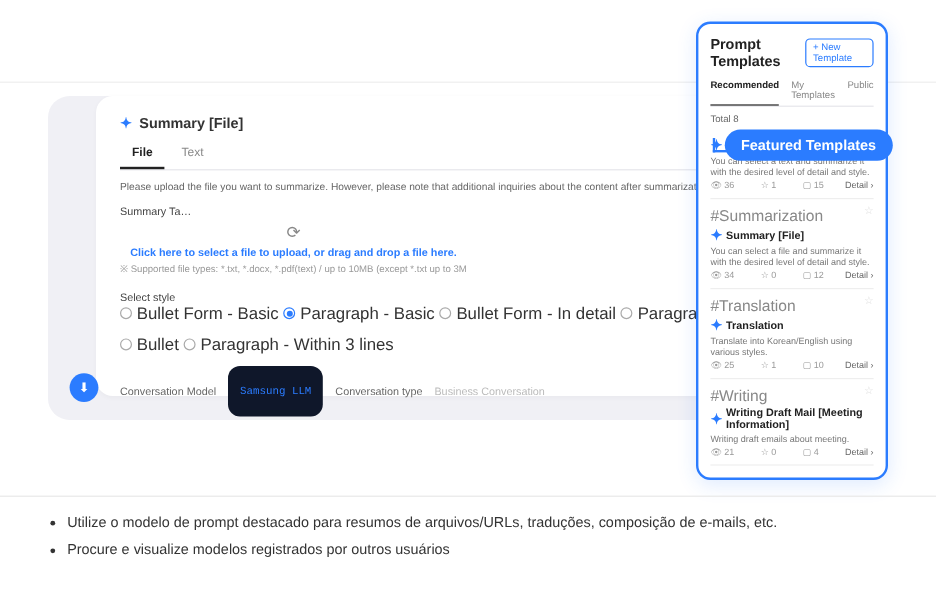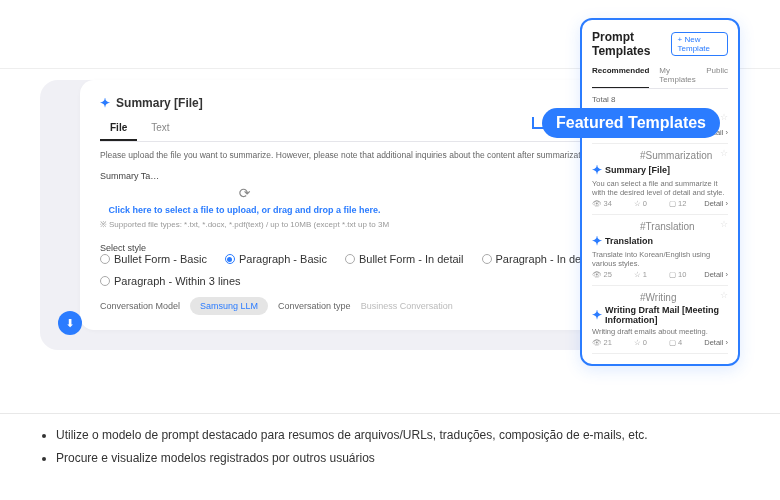--- a/index.html
+++ b/index.html
@@ -11,45 +11,45 @@
 .tabs { display: flex; gap: 4px; border-bottom: 1px solid #e5e5ea; margin-bottom: 8px; }
 .tab { padding: 4px 10px 6px; font-size: 10px; color: #888; cursor: pointer; }
 .tab.active { color: #222; border-bottom: 2px solid #222; font-weight: 600; }
 .desc { font-size: 8.5px; color: #666; margin-bottom: 10px; line-height: 1.3; }
 .field-row { display: flex; align-items: flex-start; margin-bottom: 10px; font-size: 9px; color: #333; flex-direction: column; }
 .field-label { width: 75px; flex-shrink: 0; color: #444; }
 .upload-box { flex: 1; text-align: center; padding: 4px 0; }
 .upload-icon { color: #888; font-size: 14px; margin-bottom: 4px; }
 .upload-link { color: #2b7cff; font-size: 9px; font-weight: 600; }
 .upload-note { color: #999; font-size: 8px; margin-top: 3px; }
-.radio-group { display: flex; flex-wrap: wrap; gap: 10px 18px; align-items: flex-end; font-size: 11px; }
+.radio-group { display: flex; flex-wrap: wrap; gap: 10px 4px; align-items: flex-end; font-size: 14px; }
 .radio-item { display: flex; align-items: center; gap: 4px; }
 .radio-circle { width: 10px; height: 10px; border: 1px solid #aaa; border-radius: 50%; display: inline-flex; align-items: center; justify-content: center; }
 .radio-circle.sel { border-color: #2b7cff; }
 .radio-circle.sel::after { content: ''; width: 5px; height: 5px; background: #2b7cff; border-radius: 50%; }
 .footer-row { display: flex; align-items: center; gap: 10px; font-size: 9px; color: #666; margin-top: 8px; }
-.model-pill { background: #e5e5e5; color: #2b7cff; padding: 4px 10px; border-radius: 10px; font-size: 9px; }
+.model-pill { background: #0f172a; color: #2b7cff; padding: 16px 10px; border-radius: 10px; font-size: 9px; font-family: Liberation Mono, monospace; }
 .conv-type { color: #bbb; }
 .dl-btn { position: absolute; left: 18px; bottom: 15px; width: 24px; height: 24px; background: #2b7cff; border-radius: 50%; display: flex; align-items: center; justify-content: center; color: #fff; font-size: 11px; }
 
 .sidebar { position: absolute; top: 18px; right: 40px; width: 160px; background: #fff; border: 2px solid #2b7cff; border-radius: 12px; padding: 10px; box-shadow: 0 4px 16px rgba(43,124,255,0.15); }
 .sb-header { display: flex; justify-content: space-between; align-items: center; margin-bottom: 8px; }
 .sb-title { font-size: 12px; font-weight: bold; color: #222; }
 .new-tpl { border: 1px solid #2b7cff; color: #2b7cff; font-size: 8px; padding: 2px 6px; border-radius: 4px; }
 .sb-tabs { display: flex; gap: 10px; border-bottom: 1px solid #e5e5ea; margin-bottom: 6px; }
 .sb-tab { font-size: 8px; color: #888; padding-bottom: 4px; }
 .sb-tab.active { color: #222; border-bottom: 1.5px solid #222; font-weight: 600; }
 .search-row { display: flex; gap: 6px; align-items: center; margin-bottom: 6px; }
 .search-box { flex: 1; border: 1px solid #ddd; border-radius: 4px; padding: 3px 6px; font-size: 8px; color: #aaa; display: flex; justify-content: space-between; align-items: center; }
 .adv-search { font-size: 7.5px; color: #555; }
 .total { font-size: 8px; color: #666; margin-bottom: 4px; }
-.featured-pill { position: absolute; top: 108px; right: 60px; background: #2b7cff; color: #fff; font-size: 16px; font-weight: 600; padding: 6px 14px; border-radius: 16px; z-index: 5; }
+.featured-pill { position: absolute; top: 108px; right: 36px; background: #2b7cff; color: #fff; font-size: 12px; font-weight: 600; padding: 6px 14px; border-radius: 16px; z-index: 5; }
 .featured-pill::before { content: ''; position: absolute; left: -10px; top: 50%; width: 10px; height: 10px; border: 2px solid #2b7cff; border-right: none; border-top: none; transform: translateY(-50%); }
 .tpl-item { border-bottom: 1px solid #eee; padding: 6px 0; position: relative; }
-.tpl-tag { font-size: 10px; color: #888; margin-bottom: 2px; margin-left: 48px; }
+.tpl-tag { font-size: 13px; color: #888; margin-bottom: 2px; }
 .tpl-name { font-size: 9px; font-weight: bold; color: #222; display: flex; align-items: center; gap: 3px; }
 .tpl-desc { font-size: 7.5px; color: #777; margin: 2px 0; line-height: 1.2; }
 .tpl-stats { display: flex; justify-content: space-between; align-items: center; font-size: 7.5px; color: #999; }
 .tpl-stats .left { display: flex; gap: 22px; }
 .detail-link { color: #666; font-size: 7.5px; }
 .star-icon { position: absolute; right: 0; top: 4px; color: #ddd; font-size: 9px; }
 
 .bullets { position: absolute; bottom: 30px; left: 40px; font-size: 12px; color: #333; line-height: 1.9; }
 .bullets li { list-style: disc; margin-left: 16px; }
 .hr-line { position: absolute; bottom: 86px; left: 0; width: 100%; height: 1px; background: #e8e8e8; }
@@ -125,20 +125,21 @@
   <div class="sb-tabs">
     <div class="sb-tab active">Recommended</div>
     <div class="sb-tab">My Templates</div>
     <div class="sb-tab">Public</div>
   </div>
   <div class="total">Total 8</div>
   <div id="tpl-list">
       <div class="tpl-item">
         <span class="star-icon">☆</span>
         <div class="tpl-name"><span class="blue-star">✦</span>Summary [Text]</div>
+        <div class="tpl-desc">You can select a text and summarize it with the desired level of detail and style.</div>
         <div class="tpl-stats">
           <div class="left">
             <span>👁 36</span>
             <span>☆ 1</span>
             <span>▢ 15</span>
           </div>
           <span class="detail-link">Detail ›</span>
         </div>
       </div>
       <div class="tpl-item">

